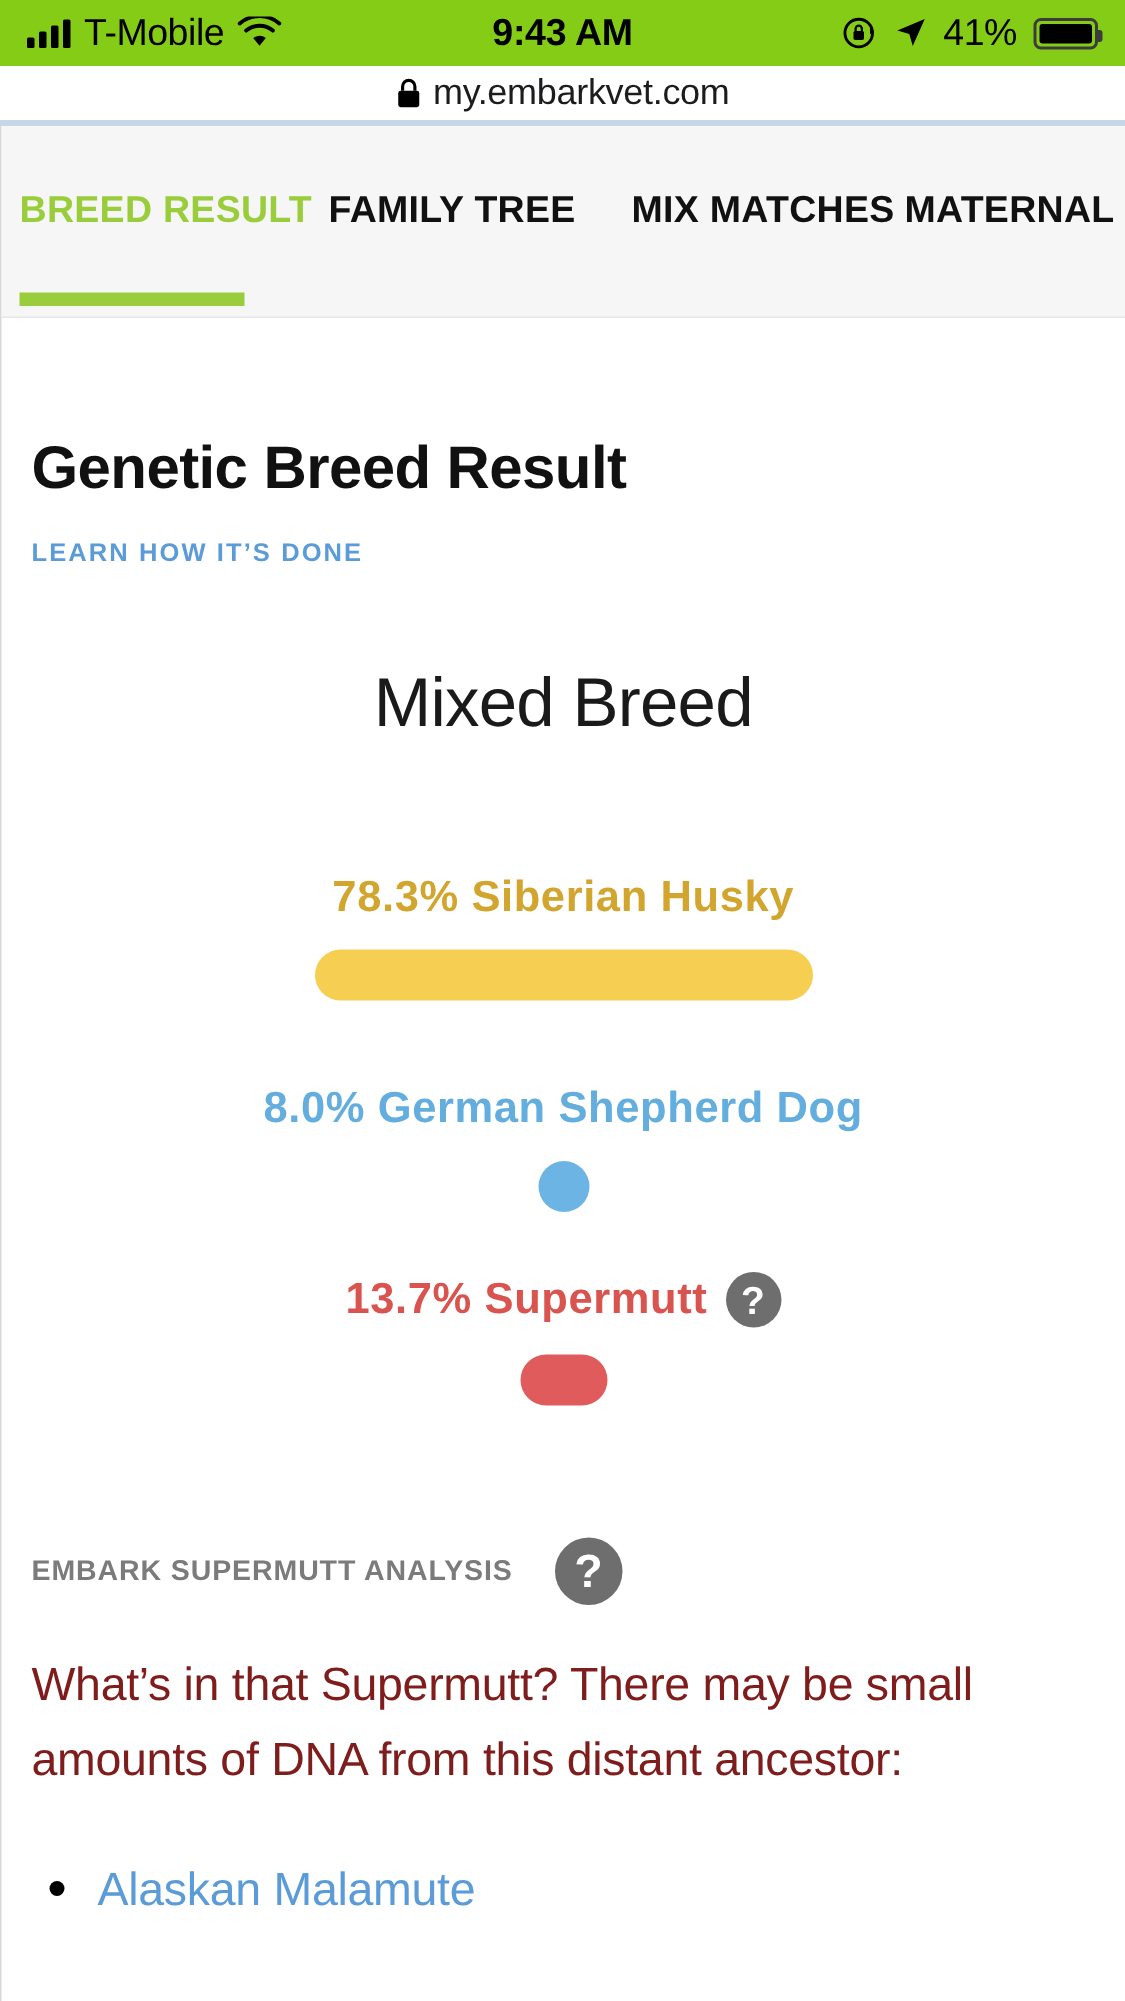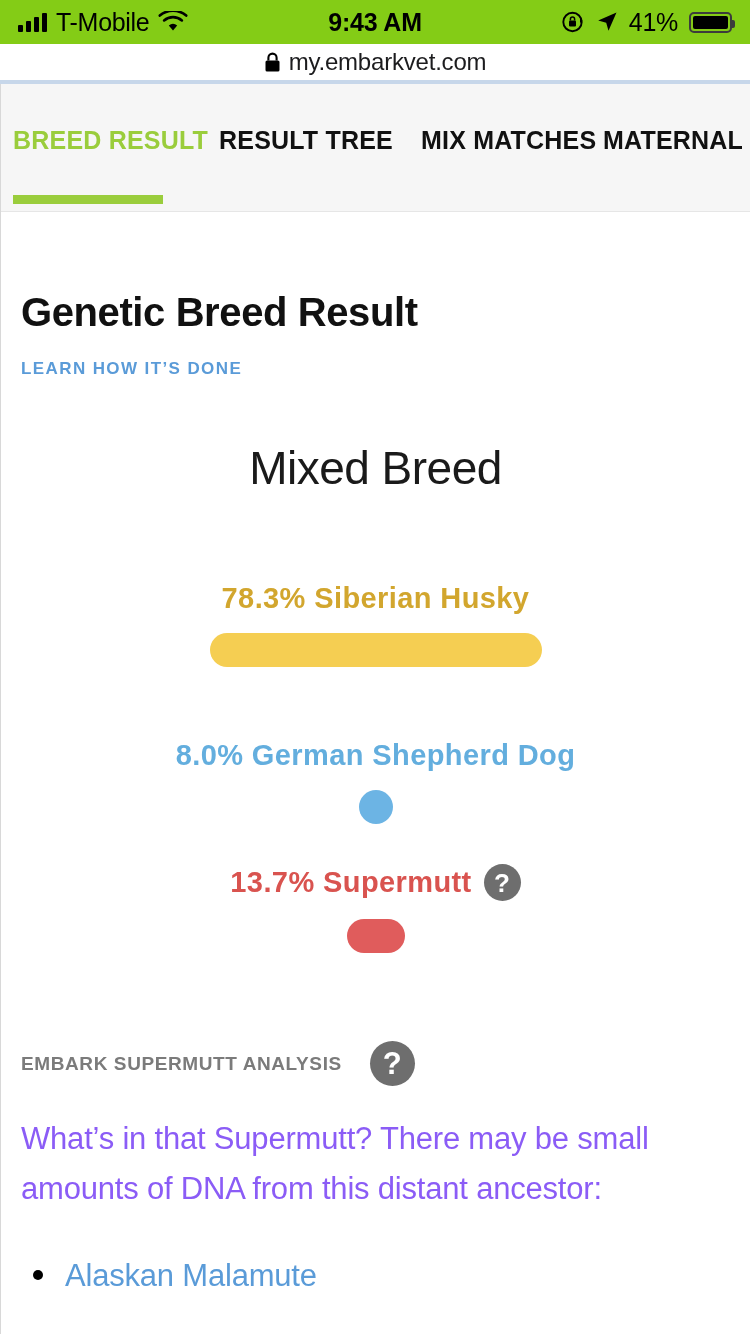--- a/index.html
+++ b/index.html
@@ -152,21 +152,21 @@
     margin-top:88px;
     display:flex; align-items:center; gap:28px;
   }
   .analysis-head .t {
     font-size:19px; font-weight:700; color:#7b7b7b;
     letter-spacing:0.6px;
   }
 
   .analysis-body {
     margin-top:28px;
-    font-size:31px; line-height:1.62; color:#8b5cf6;
+    font-size:31px; line-height:1.62; color:#7f1d1d;
     letter-spacing:-0.2px;
   }
 
   .ancestor-list { margin-top:44px; list-style:none; }
   .ancestor-list li {
     display:flex; align-items:baseline; gap:22px;
     padding-left:12px;
   }
   .ancestor-list li .dot {
     width:10px; height:10px; border-radius:50%;
@@ -238,21 +238,21 @@
 <div class="browser-sep"></div>
 
 <div class="page">
 
   <div class="tabbar">
     <div class="tab active" style="color: rgb(154, 205, 60);">
       <span class="tw">BREED RESULT</span>
       <span class="underline" style="background: rgb(154, 205, 60);"></span>
     </div>
     <div class="tab">
-      <span class="tw">RESULT TREE</span>
+      <span class="tw">FAMILY TREE</span>
     </div>
     <div class="tab">
       <span class="tw" style="max-width:130px;">MIX MATCHES</span>
     </div>
     <div class="tab">
       <span class="tw" style="max-width:180px;">MATERNAL HAPLOTYPE</span>
     </div>
 
   </div>
 
@@ -263,21 +263,21 @@
 
     <div class="mixed-title">Mixed Breed</div>
 
     
     <div class="breed">
       <div class="breed-label" style="color: rgb(210, 166, 46); margin-top: 47px;">78.3% Siberian Husky</div>
       <div class="breed-bar" style="background: rgb(245, 206, 82); width: 332px;"></div>
     </div>
 
     
-    <div class="breed" style="margin-top:72px;">
+    <div class="breed" style="margin-top:56px;">
       <div class="breed-label" style="color: rgb(99, 174, 222);">8.0% German Shepherd Dog</div>
       <div class="breed-bar" style="background: rgb(108, 180, 228); width: 34px;"></div>
     </div>
 
     
     <div class="breed" style="">
       <div class="breed-label" style="color: rgb(217, 83, 79);">
         <span style="color: rgb(217, 83, 79);">13.7% Supermutt</span>
         <span class="help" style="background: rgb(110, 110, 110);">?</span>
       </div>

